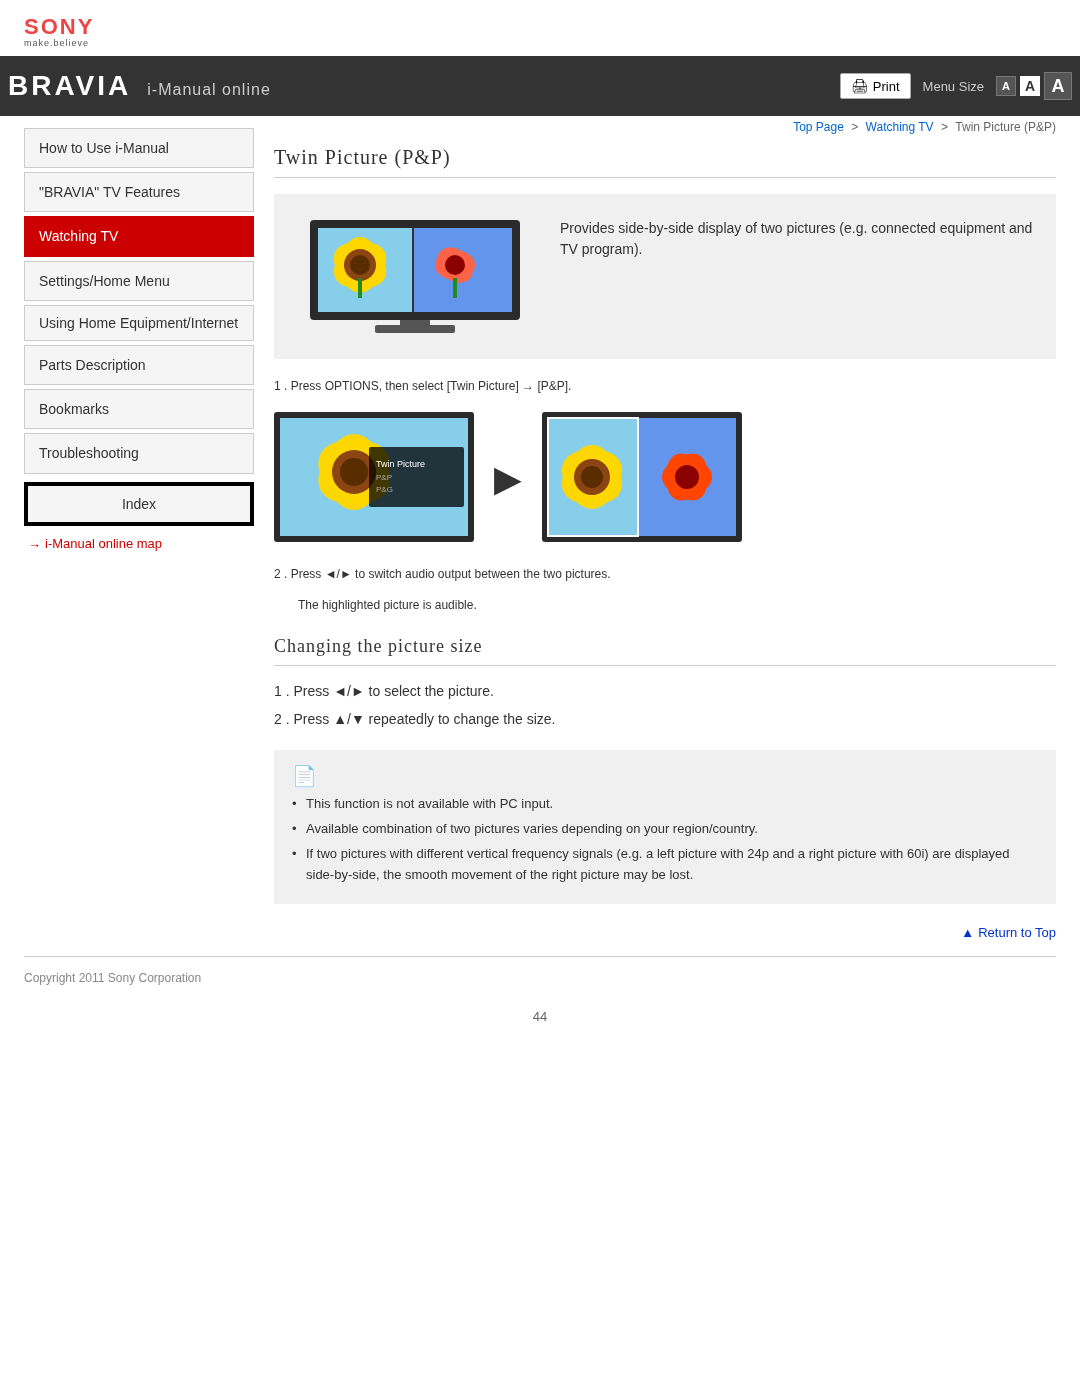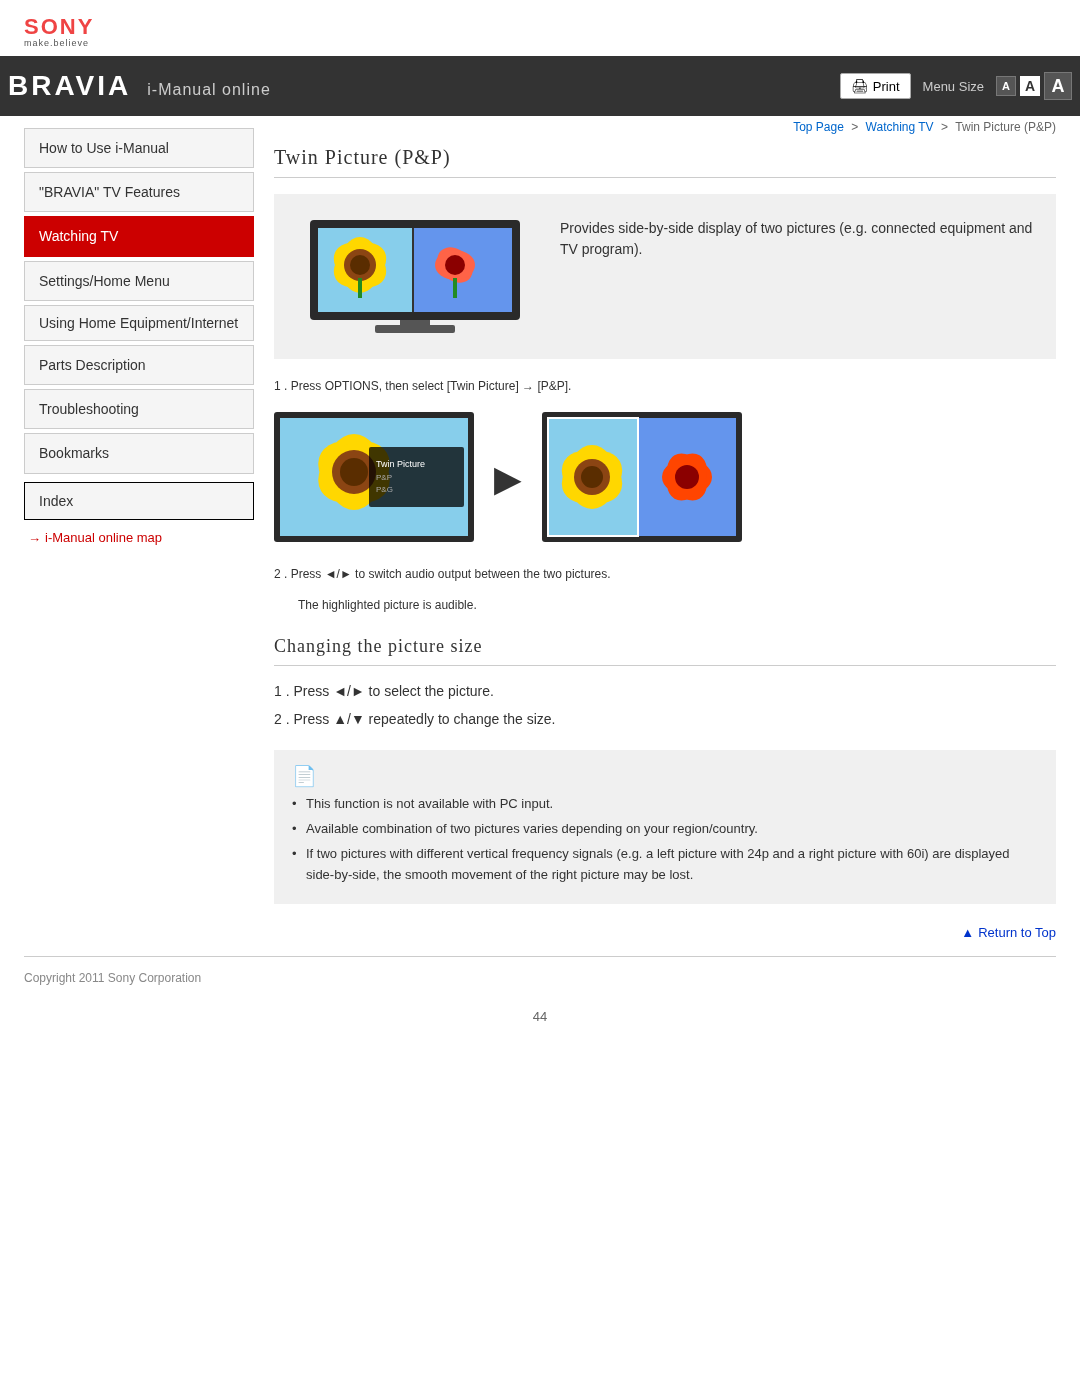--- a/index.html
+++ b/index.html
@@ -25,21 +25,21 @@
     .sony-tagline { font-size: 9px; color: #555; letter-spacing: 1px; margin-top: -2px; }
 
     
     .main-layout { display: flex; padding: 0 24px; gap: 0; }
 
     
     .sidebar { width: 230px; flex-shrink: 0; margin-right: 20px; }
     .sidebar-item { border: 1px solid #ccc; padding: 10px 14px; margin-bottom: 4px; cursor: pointer; font-size: 14px; color: #333; background: #f5f5f5; line-height: 1.3; }
     .sidebar-item.active { background: #cc0000; color: #fff; border-color: #cc0000; }
     .sidebar-item.multi-line { padding: 8px 14px; }
-    .sidebar-index { border: 1px solid #000000; padding: 10px 14px; margin-bottom: 4px; cursor: pointer; font-size: 14px; color: #333; background: #f5f5f5; margin-top: 8px; }
+    .sidebar-index { border: 4px solid #000000; padding: 10px 14px; margin-bottom: 4px; cursor: pointer; font-size: 14px; color: #333; background: #f5f5f5; margin-top: 8px; text-align: center; }
     .sidebar-link { color: #cc0000; font-size: 13px; margin-top: 10px; padding-left: 4px; cursor: pointer; display: flex; align-items: center; gap: 4px; }
     .arrow-right { color: #cc0000; font-size: 13px; }
 
     
     .content { flex: 1; padding-top: 0; }
     .breadcrumb { text-align: right; font-size: 12px; color: #666; margin-bottom: 12px; margin-top: 4px; }
     .breadcrumb a { color: #0066cc; text-decoration: none; }
     .breadcrumb .sep { margin: 0 4px; color: #666; }
 
     .page-title { font-size: 20px; font-weight: normal; letter-spacing: 1px; border-bottom: 1px solid #ccc; padding-bottom: 8px; margin-bottom: 16px; font-family: 'Times New Roman', serif; }
@@ -115,22 +115,22 @@
 <div class="main-layout">
 
   <div class="sidebar">
     <div style="height:12px"></div>
     <div class="sidebar-item">How to Use i-Manual</div>
     <div class="sidebar-item">"BRAVIA" TV Features</div>
     <div class="sidebar-item active">Watching TV</div>
     <div class="sidebar-item">Settings/Home Menu</div>
     <div class="sidebar-item multi-line">Using Home Equipment/Internet</div>
     <div class="sidebar-item">Parts Description</div>
+    <div class="sidebar-item">Bookmarks</div>
     <div class="sidebar-item">Troubleshooting</div>
-    <div class="sidebar-item">Bookmarks</div>
     <div class="sidebar-index">Index</div>
     <div class="sidebar-link">
       <span class="arrow-right">→</span>
       <span>i-Manual online map</span>
     </div>
   </div>
 
   <div class="content">
 
     <div class="breadcrumb">

